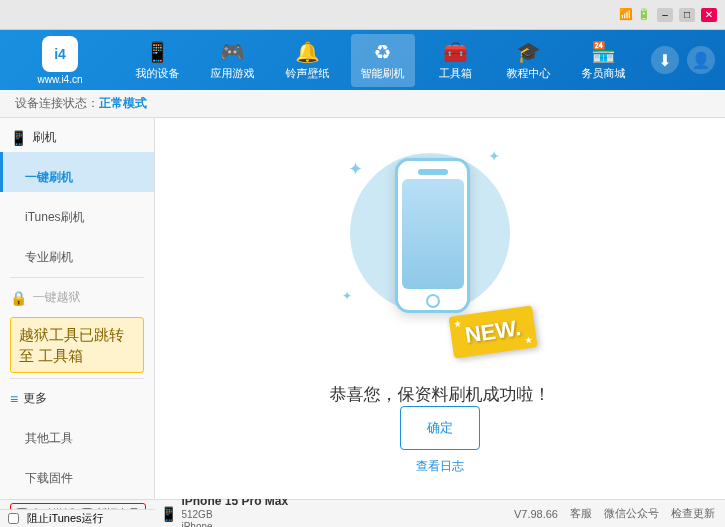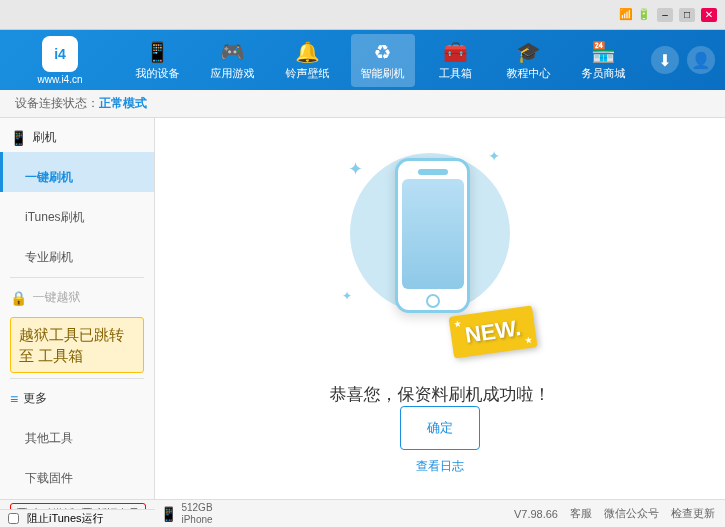--- a/index.html
+++ b/index.html
@@ -214,20 +214,21 @@
       </label>
       <label style="display:flex; align-items:center; gap:3px; font-size:11px; color:#555; cursor:pointer;">
         <input type="checkbox" style="width: 12px; height: 12px;">
         <span>新旧向导</span>
       </label>
     </div>
 
     <div style="display:flex; align-items:center; gap:4px; margin-left:8px;">
       <span style="color:#1a8fe0; font-size:14px;">📱</span>
       <div style="display:flex; flex-direction:column; line-height:1.2;">
+        <span style="font-weight:bold; font-size:12px; color:#333;">iPhone 15 Pro Max</span>
         <span style="font-size:10px; color:#666;">512GB</span>
         <span style="font-size:10px; color:#666;">iPhone</span>
       </div>
     </div>
   </div>
 
   <div style="display:flex; align-items:center; gap:12px;">
     <span style="font-size:11px; color:#666;text-align:center;">V7.98.66</span>
     <span style="font-size:11px; color:#666; cursor:pointer;">客服</span>
     <span style="font-size:11px; color:#666; cursor:pointer;">微信公众号</span>

